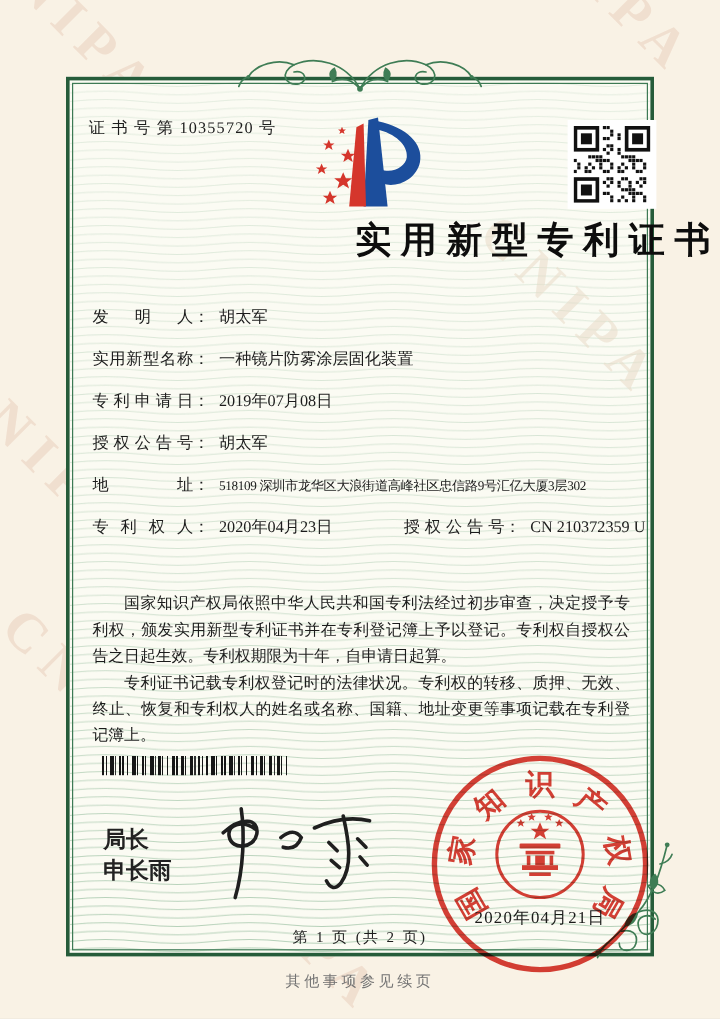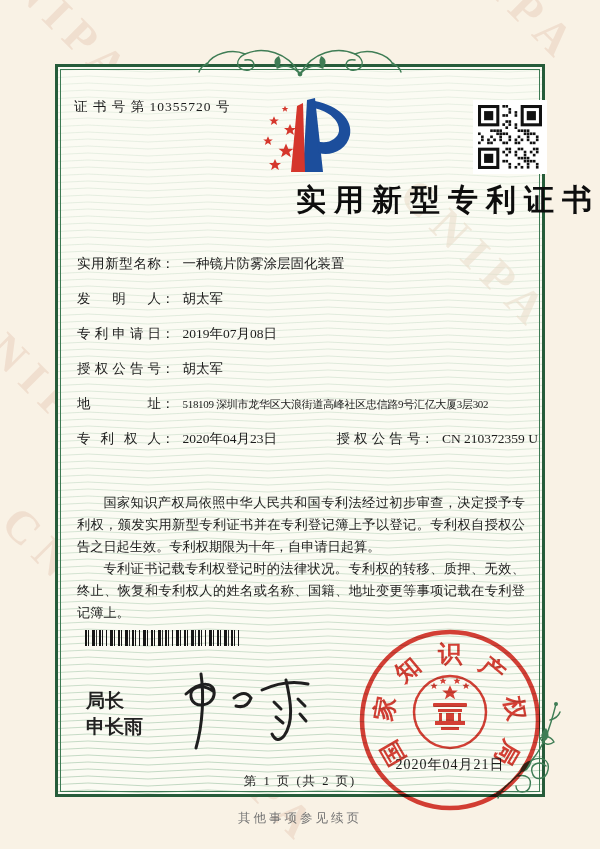--- a/index.html
+++ b/index.html
@@ -267,24 +267,24 @@
           <rect x="48" y="60" width="2.6" height="2.6"></rect>
           <rect x="57" y="60" width="2.6" height="2.6"></rect>
         </g>
     </svg>
   </div>
 
   <div class="title">实用新型专利证书</div>
 
   <div class="fields">
     <div class="frow">
+      <span class="flabel">发明人</span><span class="fcolon">：</span><span class="fvalue">胡太军</span>
+    </div>
+    <div class="frow">
       <span class="flabel">实用新型名称</span><span class="fcolon">：</span><span class="fvalue">一种镜片防雾涂层固化装置</span>
-    </div>
-    <div class="frow">
-      <span class="flabel">发明人</span><span class="fcolon">：</span><span class="fvalue">胡太军</span>
     </div>
     <div class="frow">
       <span class="flabel">专利申请日</span><span class="fcolon">：</span><span class="fvalue">2019年07月08日</span>
     </div>
     <div class="frow">
       <span class="flabel">授权公告号</span><span class="fcolon">：</span><span class="fvalue">胡太军</span>
     </div>
     <div class="frow">
       <span class="flabel">地址</span><span class="fcolon">：</span><span class="fvalue addr">518109 深圳市龙华区大浪街道高峰社区忠信路9号汇亿大厦3层302</span>
     </div>

